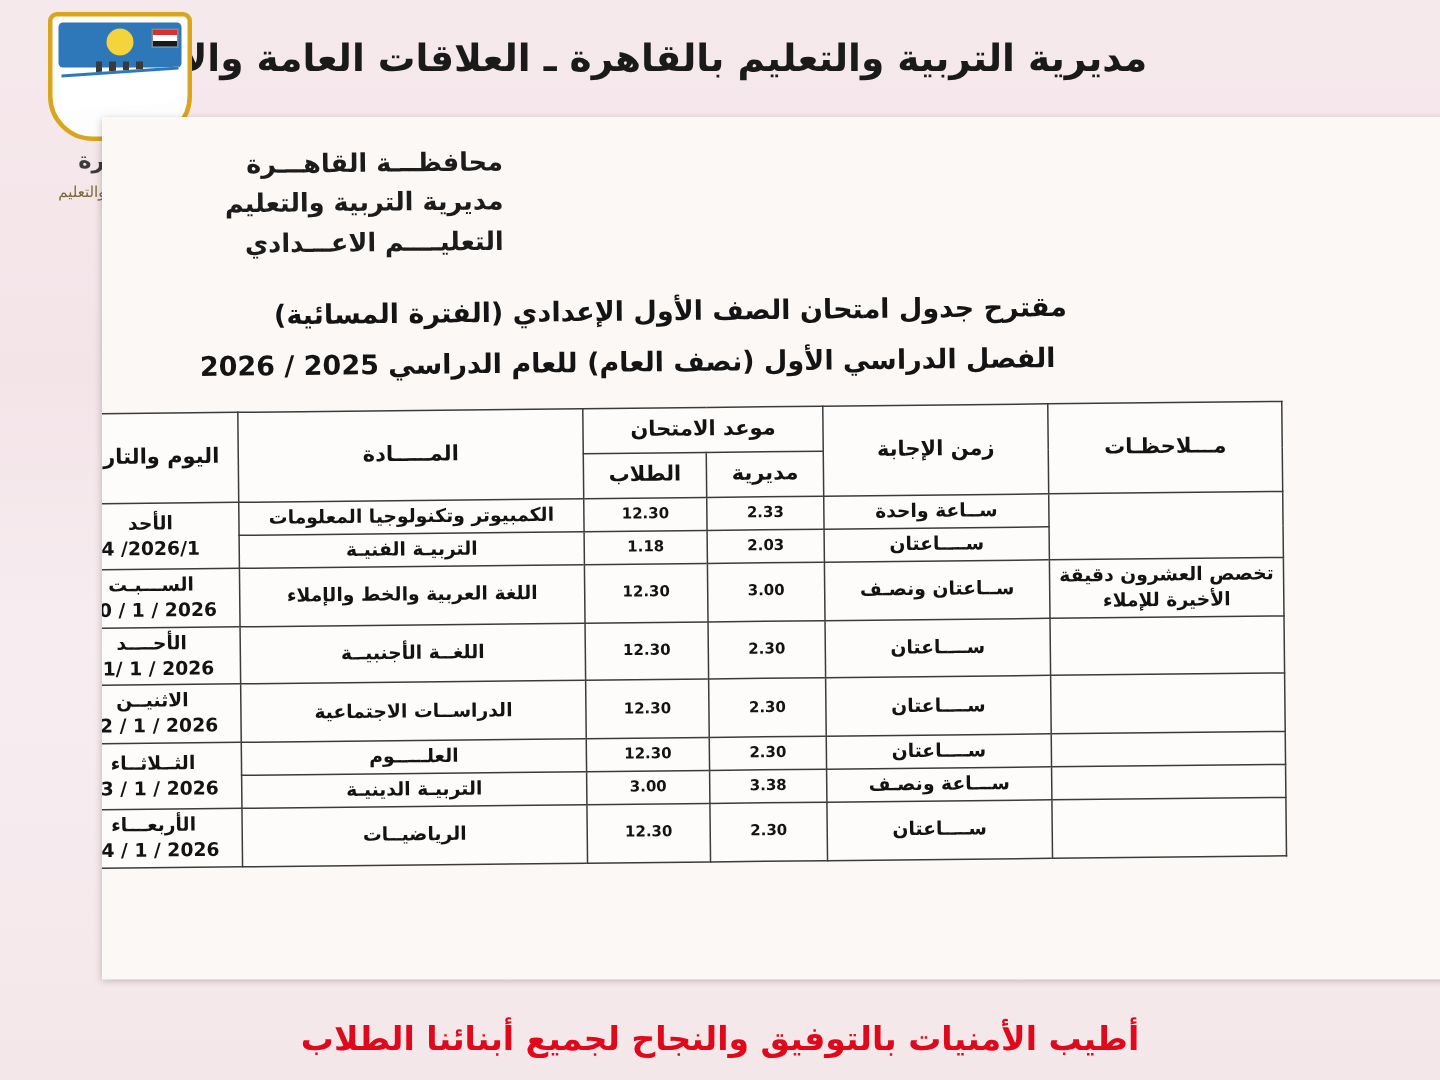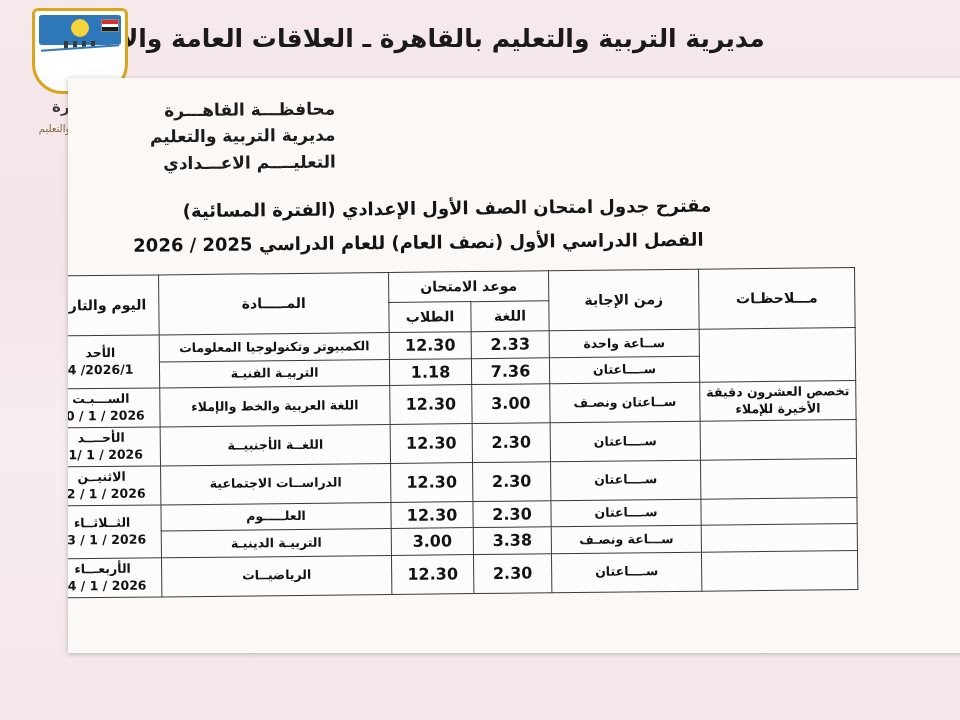--- a/index.html
+++ b/index.html
@@ -202,21 +202,21 @@
   .col-date  { width: 118px; }
   .col-subj  { width: 230px; }
   .col-from  { width: 82px;  }
   .col-to    { width: 78px;  }
   .col-dur   { width: 150px; }
   .col-notes { width: 156px; }
 
   .cell-date { font-size: 12.5px; line-height: 1.5; }
   .cell-date .day { display: block; letter-spacing: 2px; }
   .cell-date .dt  { display: block; }
-  .cell-num { font-size: 16px; font-family: "DejaVu Sans", "Liberation Sans", sans-serif; }
+  .cell-num { font-size: 10px; font-family: "DejaVu Sans", "Liberation Sans", sans-serif; }
   .cell-sub { font-size: 12.5px; letter-spacing: 0.5px; }
   .cell-dur { font-size: 12.5px; letter-spacing: 1px; }
   .cell-notes { font-size: 12.5px; line-height: 1.5; }
 
   
   .footer {
     position: absolute;
     bottom: 14px;
     left: 0;
     width: 960px;
@@ -273,40 +273,40 @@
         </colgroup>
         <thead>
           <tr>
             <th rowspan="2">مـــلاحظـات</th>
             <th rowspan="2">زمن الإجابة</th>
             <th colspan="2">موعد الامتحان</th>
             <th rowspan="2">المـــــادة</th>
             <th rowspan="2">اليوم والتاريخ</th>
           </tr>
           <tr>
-            <th>اللغة</th>
+            <th>مديرية</th>
             <th>الطلاب</th>
           </tr>
         </thead>
         <tbody>
 
           <tr>
             <td rowspan="2" class="cell-notes"></td>
             <td class="cell-dur">ســاعة واحدة</td>
             <td class="cell-num">2.33</td>
             <td class="cell-num">12.30</td>
             <td class="cell-sub">الكمبيوتر وتكنولوجيا المعلومات</td>
             <td rowspan="2" class="cell-date">
               <span class="day">الأحد</span>
               <span class="dt">2026/1/ 4</span>
             </td>
           </tr>
           <tr>
             <td class="cell-dur">ســــاعتان</td>
-            <td class="cell-num">7.36</td>
+            <td class="cell-num">2.03</td>
             <td class="cell-num">1.18</td>
             <td class="cell-sub">التربيـة الفنيـة</td>
           </tr>
 
           <tr>
             <td class="cell-notes">تخصص العشرون دقيقة الأخيرة للإملاء</td>
             <td class="cell-dur">ســاعتان ونصـف</td>
             <td class="cell-num">3.00</td>
             <td class="cell-num">12.30</td>
             <td class="cell-sub">اللغة العربية والخط والإملاء</td>
@@ -370,14 +370,15 @@
               <span class="dt">2026 / 1 / 14</span>
             </td>
           </tr>
 
         </tbody>
       </table>
 
     </div>
   </div>
 
+  <div class="footer">أطيب الأمنيات بالتوفيق والنجاح لجميع أبنائنا الطلاب</div>
 
 </div>
 
 </body></html>

